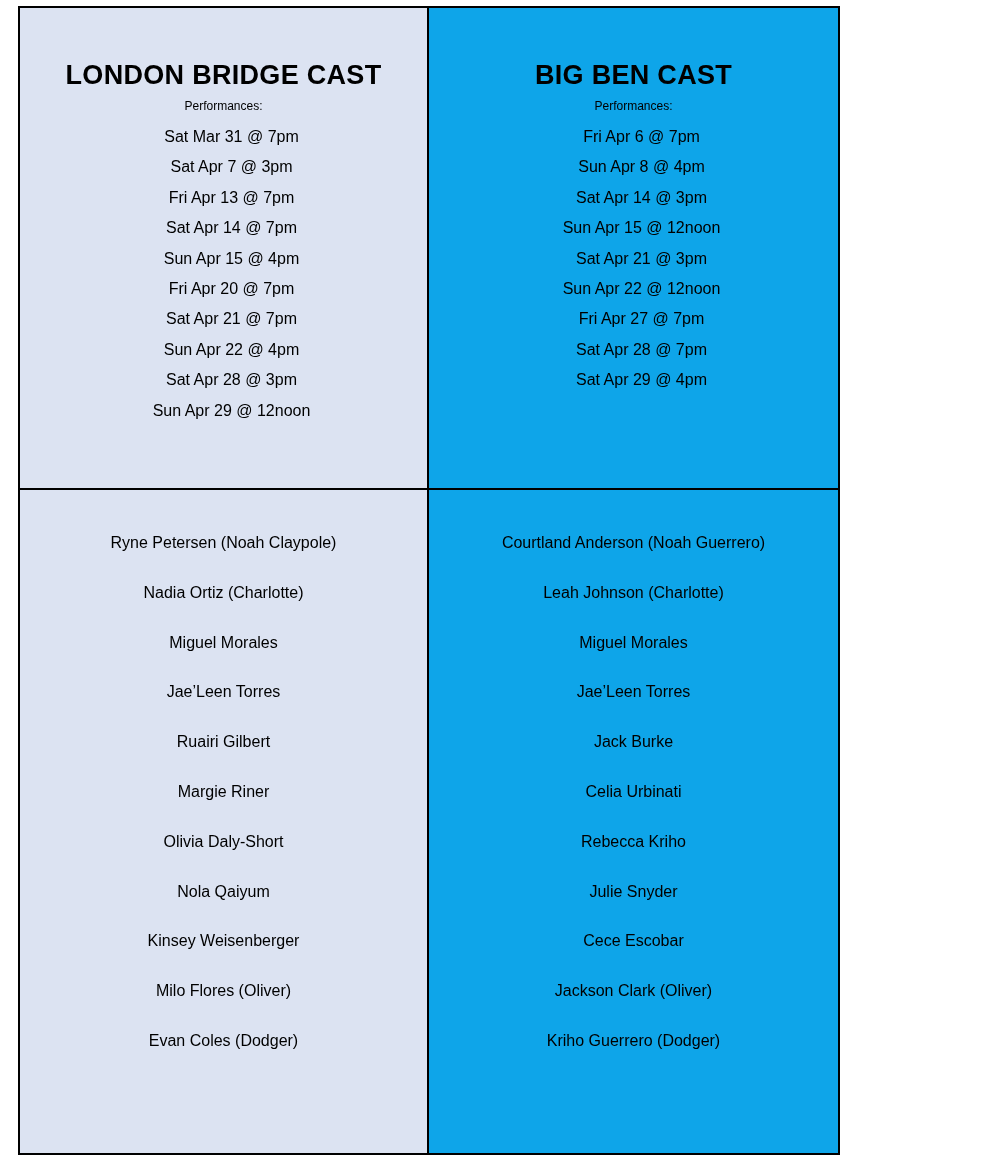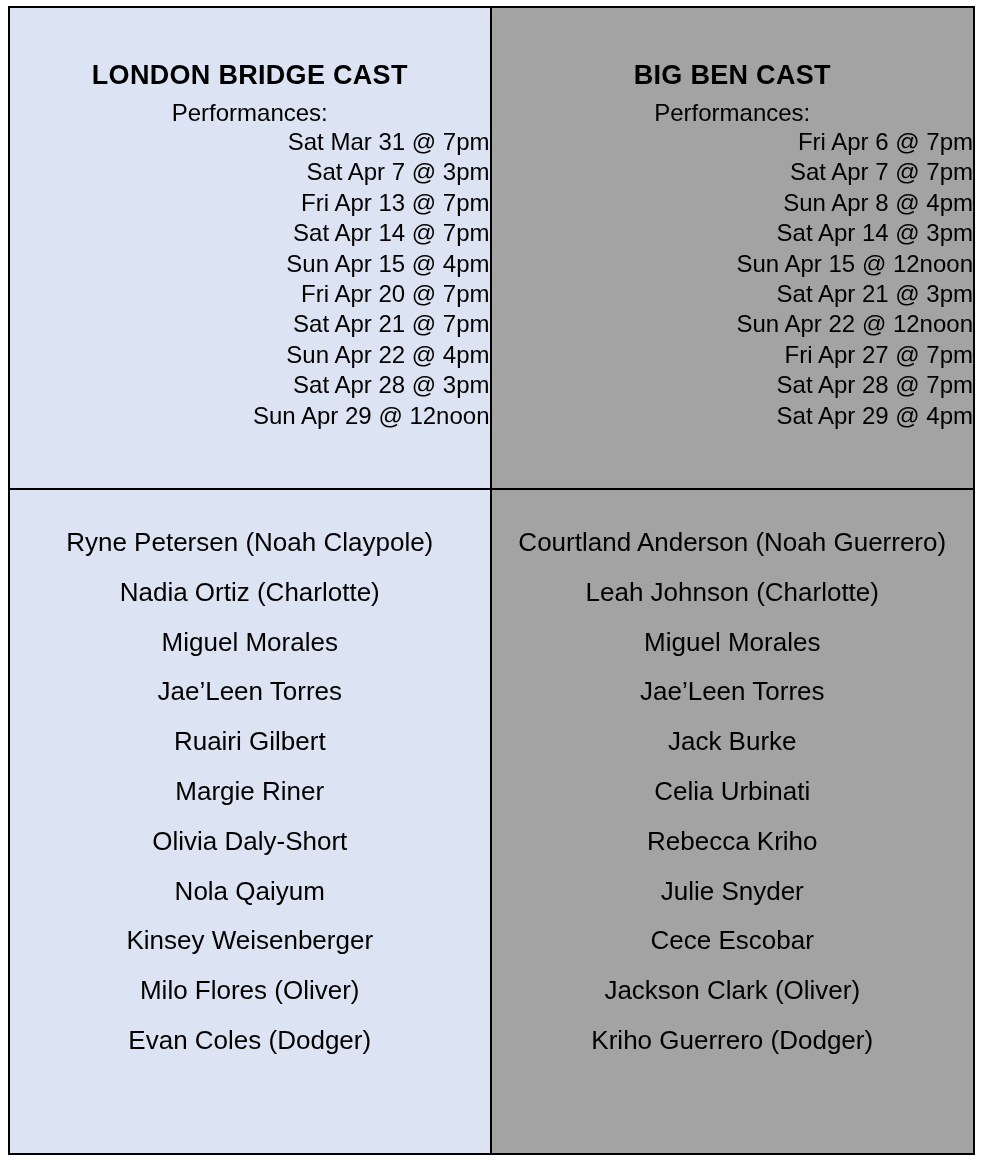--- a/index.html
+++ b/index.html
@@ -15,23 +15,23 @@
     overflow: hidden;
   }
   .sheet {
     width: 991px;
     height: 1161px;
     box-sizing: border-box;
     position: relative;
   }
   .table {
     position: absolute;
-    left: 8px;
+    left: 18px;
     top: 6px;
-    width: 967px;
+    width: 822px;
     height: 1149px;
     box-sizing: border-box;
     border: 2px solid #000000;
     display: flex;
     flex-direction: column;
   }
   .row {
     display: flex;
     flex-direction: row;
     width: 100%;
@@ -50,53 +50,53 @@
     padding: 0;
     overflow: hidden;
   }
   .cell-left {
     border-right: 2px solid #000000;
   }
   .blue {
     background: #dce3f2;
   }
   .cream {
-    background: #a3a3a3;
+    background: #0ea5e9;
   }
   .cast-title {
     font-size: 27px;
     font-weight: bold;
     text-align: center;
     letter-spacing: 0.3px;
     margin-top: 52px;
     margin-bottom: 8px;
   }
   .perf-label {
-    font-size: 24px;
+    font-size: 12px;
     text-align: center;
-    margin-bottom: 0;
+    margin-bottom: 9px;
   }
   .perf-list {
     list-style: none;
     margin: 0;
     padding: 0;
   }
   .perf-list li {
-    font-size: 24px;
-    text-align: right;
+    font-size: 16px;
+    text-align: center;
     line-height: 30.4px;
     margin-left: 16px;
   }
   .names-list {
     list-style: none;
     margin: 0;
     padding: 0;
   }
   .names-list li {
-    font-size: 26px;
+    font-size: 16px;
     text-align: center;
     line-height: 49.8px;
   }
   .names-wrap {
     padding-top: 28px;
   }
 </style>
 </head>
 <body>
 
@@ -120,21 +120,20 @@
           <li>Sat Apr 28 @ 3pm</li>
           <li>Sun Apr 29 @ 12noon</li>
         </ul>
       </div>
 
       <div class="cell cream">
         <div class="cast-title">BIG BEN CAST</div>
         <div class="perf-label">Performances:</div>
         <ul class="perf-list">
           <li>Fri Apr 6 @ 7pm</li>
-          <li>Sat Apr 7 @ 7pm</li>
           <li>Sun Apr 8 @ 4pm</li>
           <li>Sat Apr 14 @ 3pm</li>
           <li>Sun Apr 15 @ 12noon</li>
           <li>Sat Apr 21 @ 3pm</li>
           <li>Sun Apr 22 @ 12noon</li>
           <li>Fri Apr 27 @ 7pm</li>
           <li>Sat Apr 28 @ 7pm</li>
           <li>Sat Apr 29 @ 4pm</li>
         </ul>
       </div>

